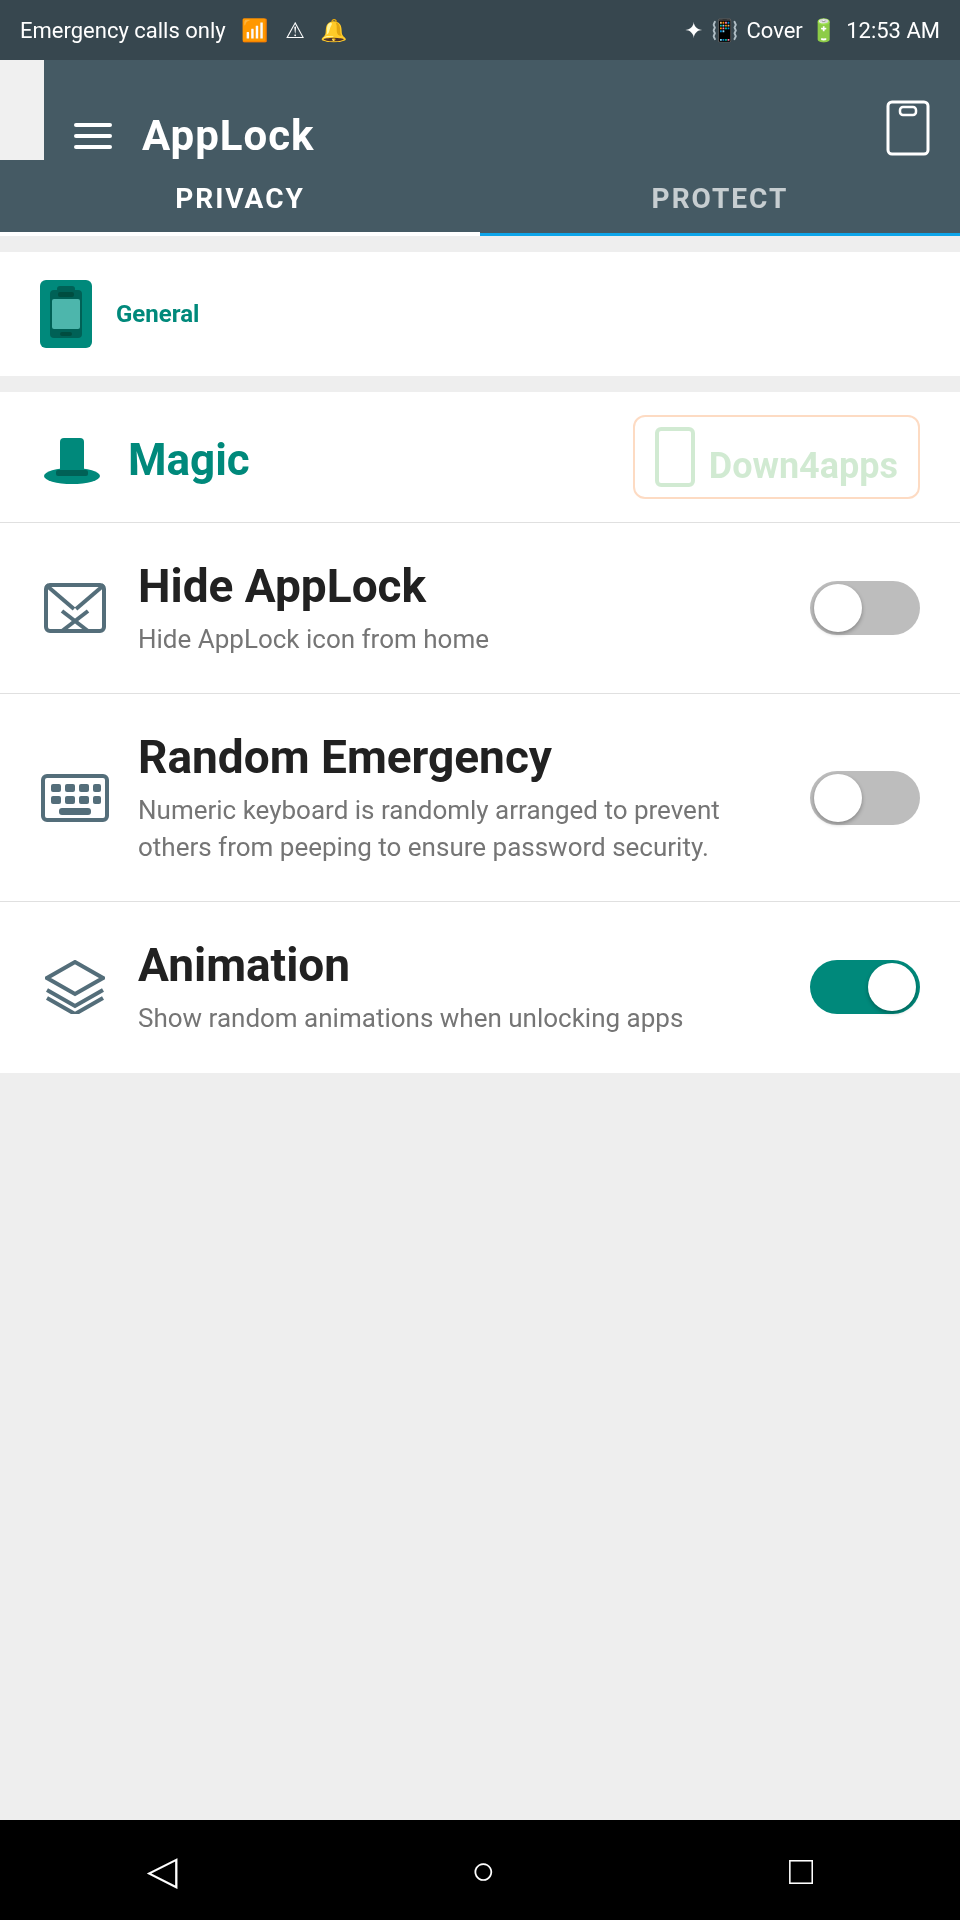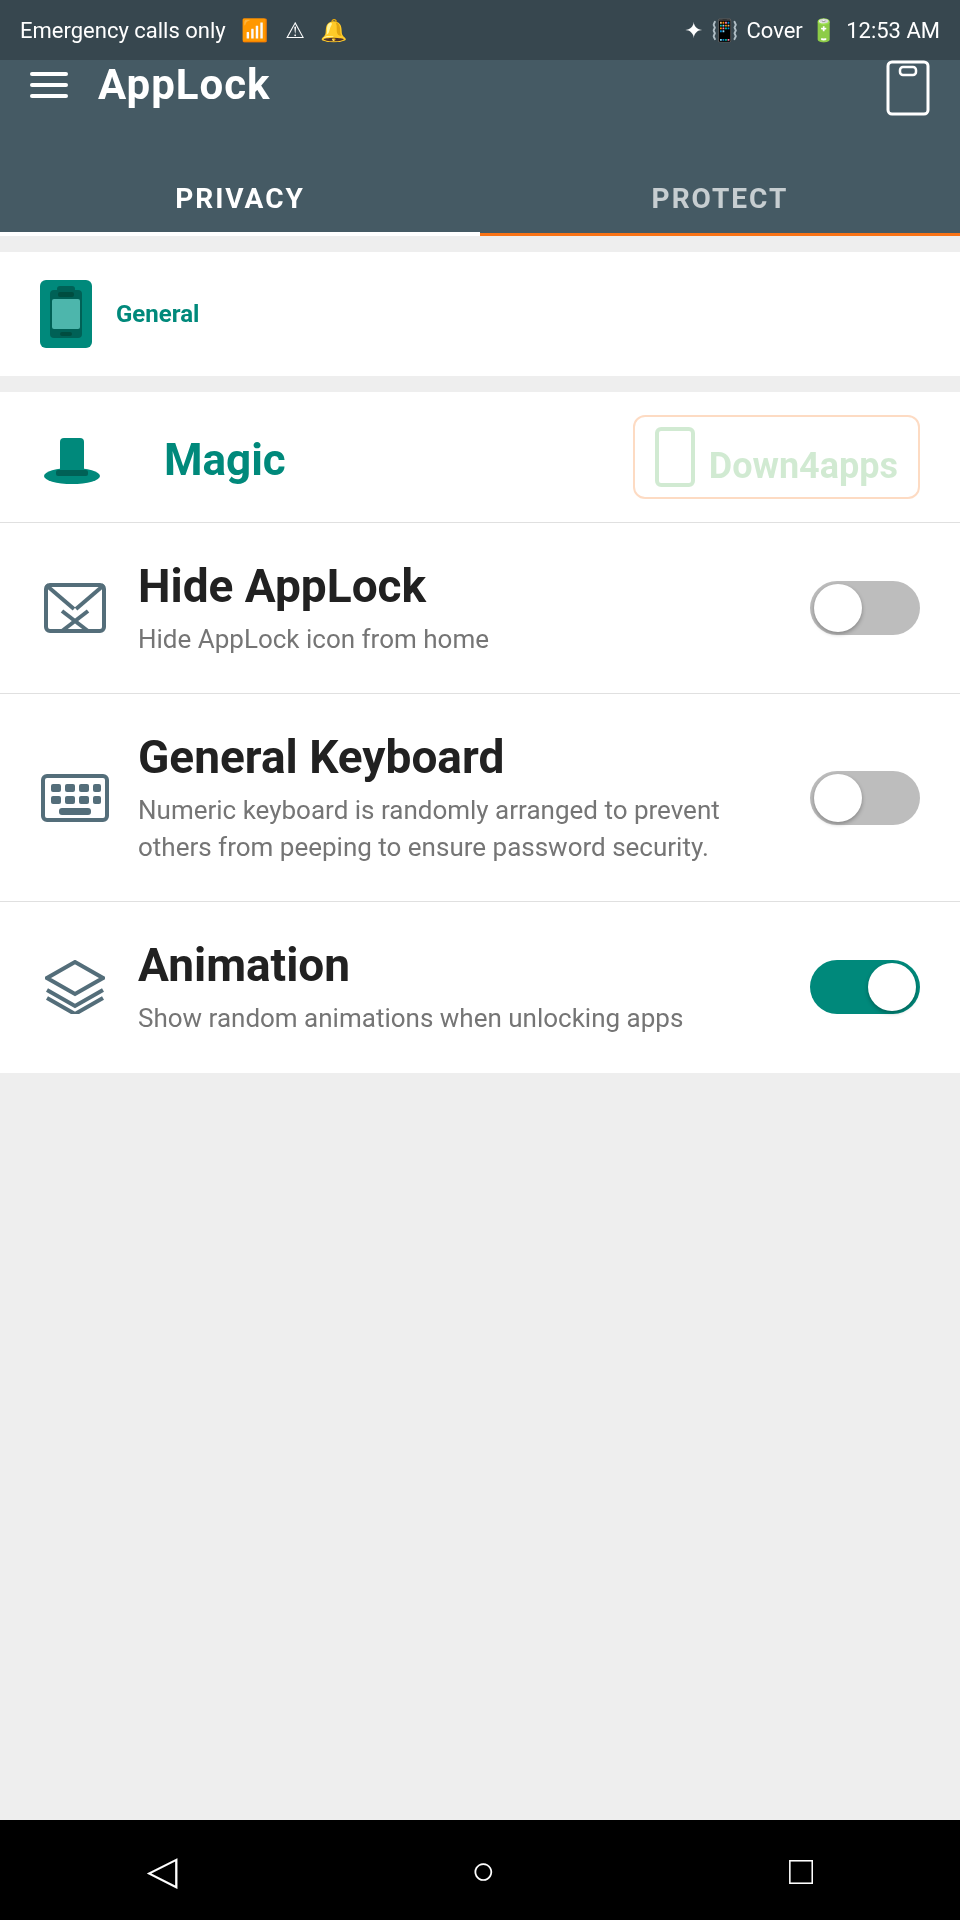--- a/index.html
+++ b/index.html
@@ -35,23 +35,24 @@
       gap: 8px;
       font-size: 22px;
     }
 
     
     .app-bar {
       background: #455a64;
       color: #fff;
       height: 100px;
       display: flex;
-      align-items: flex-start;
+      align-items: flex-end;
       padding: 0 30px;
       justify-content: space-between;
+      margin-left: 44px;
     }
     .app-bar-left {
       display: flex;
       align-items: center;
       gap: 30px;
     }
     .hamburger-icon {
       display: flex;
       flex-direction: column;
       gap: 7px;
@@ -68,21 +69,21 @@
       font-size: 42px;
       font-weight: bold;
       color: #fff;
       letter-spacing: 1px;
     }
 
     
     .tab-bar {
       background: #455a64;
       display: flex;
-      border-bottom: 3px solid #f97316;
+      border-bottom: 3px solid #0ea5e9;
     }
     .tab {
       flex: 1;
       text-align: center;
       padding: 22px 0 18px;
       color: rgba(255,255,255,0.7);
       font-size: 28px;
       font-weight: bold;
       letter-spacing: 2px;
       cursor: pointer;
@@ -153,21 +154,20 @@
       display: flex;
       align-items: center;
       gap: 24px;
       padding: 36px 40px 30px;
       position: relative;
     }
     .magic-label {
       font-size: 44px;
       font-weight: bold;
       color: #00897b;
-      margin-left: 36px;
     }
 
     
     .watermark {
       position: absolute;
       right: 40px;
       top: 50%;
       transform: translateY(-50%);
       opacity: 0.25;
       pointer-events: none;
@@ -380,21 +380,21 @@
           <rect x="38" y="10" width="10" height="8" rx="2" fill="#546e7a"></rect>
           <rect x="52" y="10" width="8" height="8" rx="2" fill="#546e7a"></rect>
           <rect x="10" y="22" width="10" height="8" rx="2" fill="#546e7a"></rect>
           <rect x="24" y="22" width="10" height="8" rx="2" fill="#546e7a"></rect>
           <rect x="38" y="22" width="10" height="8" rx="2" fill="#546e7a"></rect>
           <rect x="52" y="22" width="8" height="8" rx="2" fill="#546e7a"></rect>
           <rect x="18" y="34" width="32" height="7" rx="3" fill="#546e7a"></rect>
         </svg>
       </div>
       <div class="settings-item-text">
-        <div class="settings-item-title">General Keyboard</div>
+        <div class="settings-item-title">Random Emergency</div>
         <div class="settings-item-desc">Numeric keyboard is randomly arranged to prevent others from peeping to ensure password security.</div>
       </div>
       <div class="toggle off">
         <div class="toggle-knob"></div>
       </div>
     </div>
 
 
     <div class="settings-item">
       <div class="settings-item-icon">

